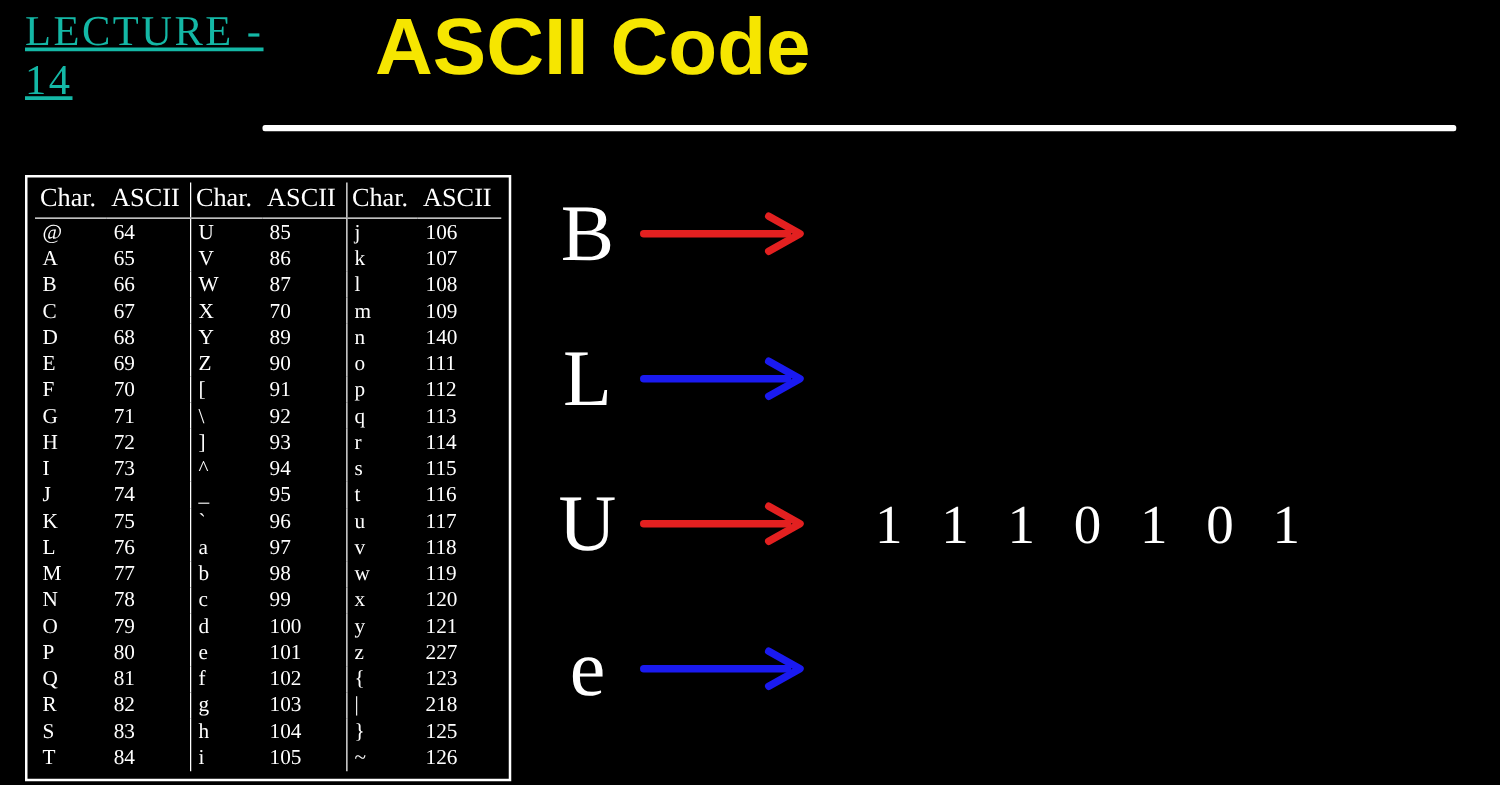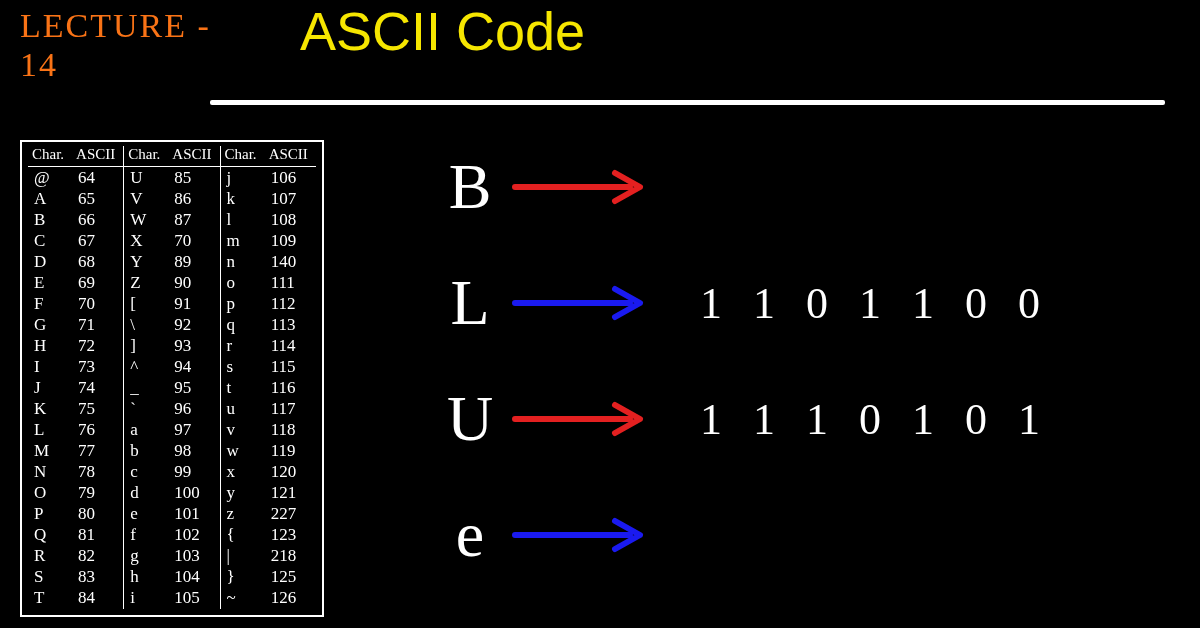--- a/index.html
+++ b/index.html
@@ -9,54 +9,55 @@
     background: #000;
     color: #fff;
     font-family: "Comic Sans MS", "Segoe Script", cursive, sans-serif;
     position: relative;
     overflow: hidden;
   }
   .lecture-label {
     position: absolute;
     top: 6px;
     left: 20px;
-    color: #f97316;
+    color: #14b8a6;
     font-family: "Times New Roman", serif;
     font-size: 34px;
     line-height: 1.15;
     letter-spacing: 2px;
+    text-decoration: underline;
   }
   .title {
     position: absolute;
     top: 0px;
     left: 300px;
     color: #f6e600;
-    font-size: 54px;
-    font-weight: 400;
+    font-size: 64px;
+    font-weight: 700;
   }
   .underline {
     position: absolute;
     top: 100px;
     left: 210px;
     width: 955px;
     height: 5px;
     background: #fff;
     border-radius: 2px;
   }
   .ascii-table {
     position: absolute;
     top: 140px;
     left: 20px;
     border: 2px solid #fff;
     padding: 4px 6px 6px 6px;
     font-family: "Comic Sans MS", cursive;
   }
   .ascii-table table { border-collapse: collapse; }
   .ascii-table th {
-    font-size: 15px;
+    font-size: 21px;
     font-weight: normal;
     text-align: left;
     padding: 0 8px 3px 4px;
     border-bottom: 1.5px solid #fff;
   }
   .ascii-table td {
     font-size: 17px;
     padding: 0.5px 8px 0.5px 6px;
     line-height: 1.18;
     text-align: left;
@@ -301,21 +302,20 @@
       </div>
     </div>
     <div class="ex-row">
       <div class="ex-char">L</div>
       <div class="ex-arrow">
         <svg width="150" height="40" viewBox="0 0 150 40">
           <line x1="5" y1="20" x2="120" y2="20" stroke="#1a1af0" stroke-width="6" stroke-linecap="round"></line>
           <polyline points="105,6 130,20 105,34" fill="none" stroke="#1a1af0" stroke-width="6" stroke-linecap="round" stroke-linejoin="round"></polyline>
         </svg>
       </div>
-      <div class="ex-bin">1 1 0 1 1 0 0</div>
     </div>
     <div class="ex-row">
       <div class="ex-char">U</div>
       <div class="ex-arrow">
         <svg width="150" height="40" viewBox="0 0 150 40">
           <line x1="5" y1="20" x2="120" y2="20" stroke="#e32020" stroke-width="6" stroke-linecap="round"></line>
           <polyline points="105,6 130,20 105,34" fill="none" stroke="#e32020" stroke-width="6" stroke-linecap="round" stroke-linejoin="round"></polyline>
         </svg>
       </div>
       <div class="ex-bin">1 1 1 0 1 0 1</div>

